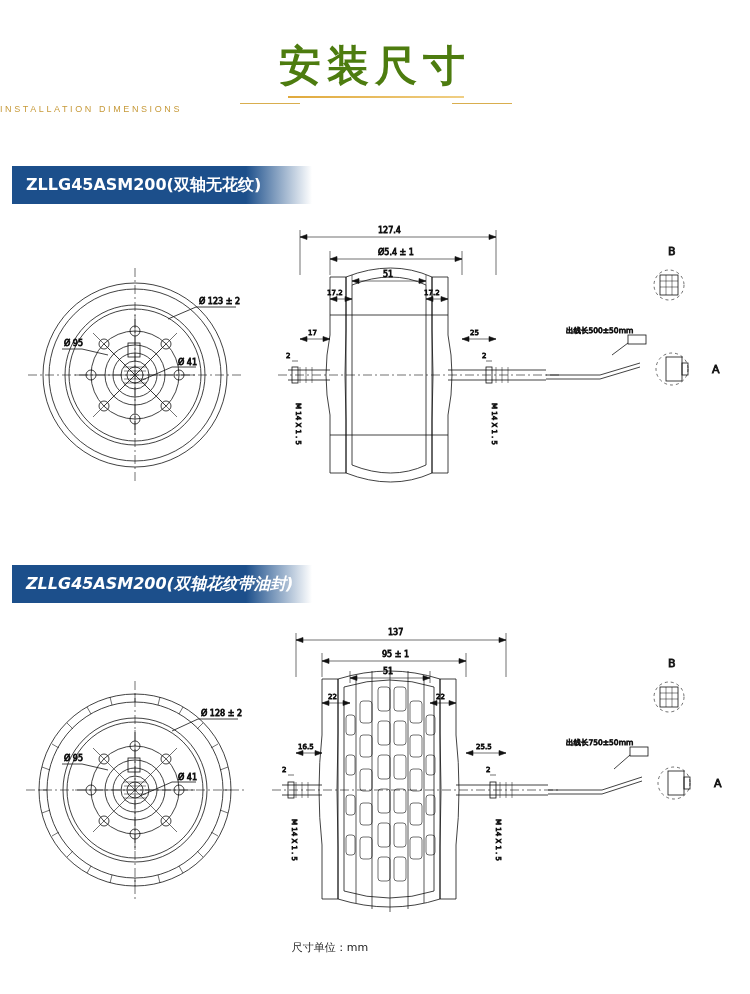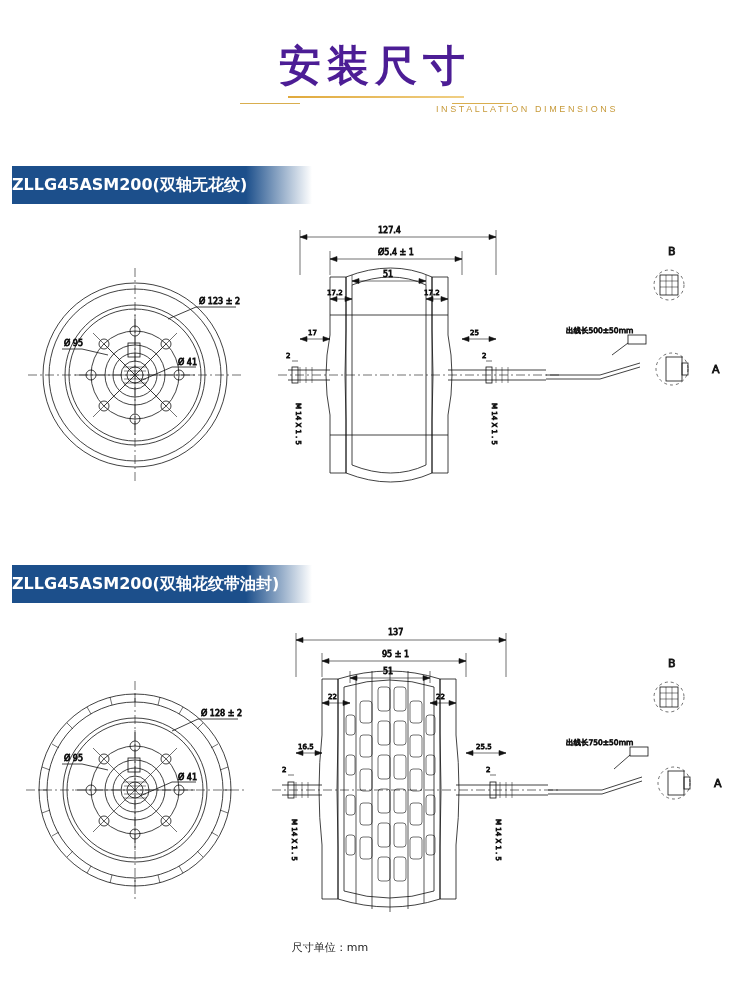--- a/index.html
+++ b/index.html
@@ -25,29 +25,29 @@
   }
   .header-title {
     position: absolute;
     top: 38px;
     left: 0;
     width: 750px;
     text-align: center;
     font-size: 42px;
     letter-spacing: 6px;
     font-weight: bold;
-    color: #4c1d95;
+    color: #4d7c0f;
     font-family: "DejaVu Sans", "Liberation Sans", sans-serif;
   }
   .header-sub-wrap {
     position: absolute;
     top: 98px;
     left: 0;
     width: 618px;
-    text-align: right;
+    text-align: left;
   }
   .header-sub {
     display: inline-block;
     position: relative;
     font-size: 9px;
     letter-spacing: 2.6px;
     color: #c79a3a;
   }
   .header-rule {
     position: absolute;
@@ -73,25 +73,26 @@
     height: 38px;
     width: 300px;
     background: linear-gradient(to right, #1c4f8b 78%, rgba(28,79,139,0.0) 100%);
     display: flex;
     align-items: center;
   }
   .banner-text {
     color: #ffffff;
     font-size: 16px;
     font-weight: bold;
+    padding-left: 14px;
     white-space: nowrap;
     font-family: "DejaVu Sans", "Liberation Sans", sans-serif;
   }
   #banner-1 { top: 166px; }
-  #banner-2 { top: 565px; }
+  #banner-2 { top: 565px; font-style: italic; }
 
   
   .drawing {
     position: absolute;
     left: 0;
   }
   #drawing-1 { top: 215px; width: 750px; height: 320px; }
   #drawing-2 { top: 615px; width: 750px; height: 330px; }
 
   .footnote {

